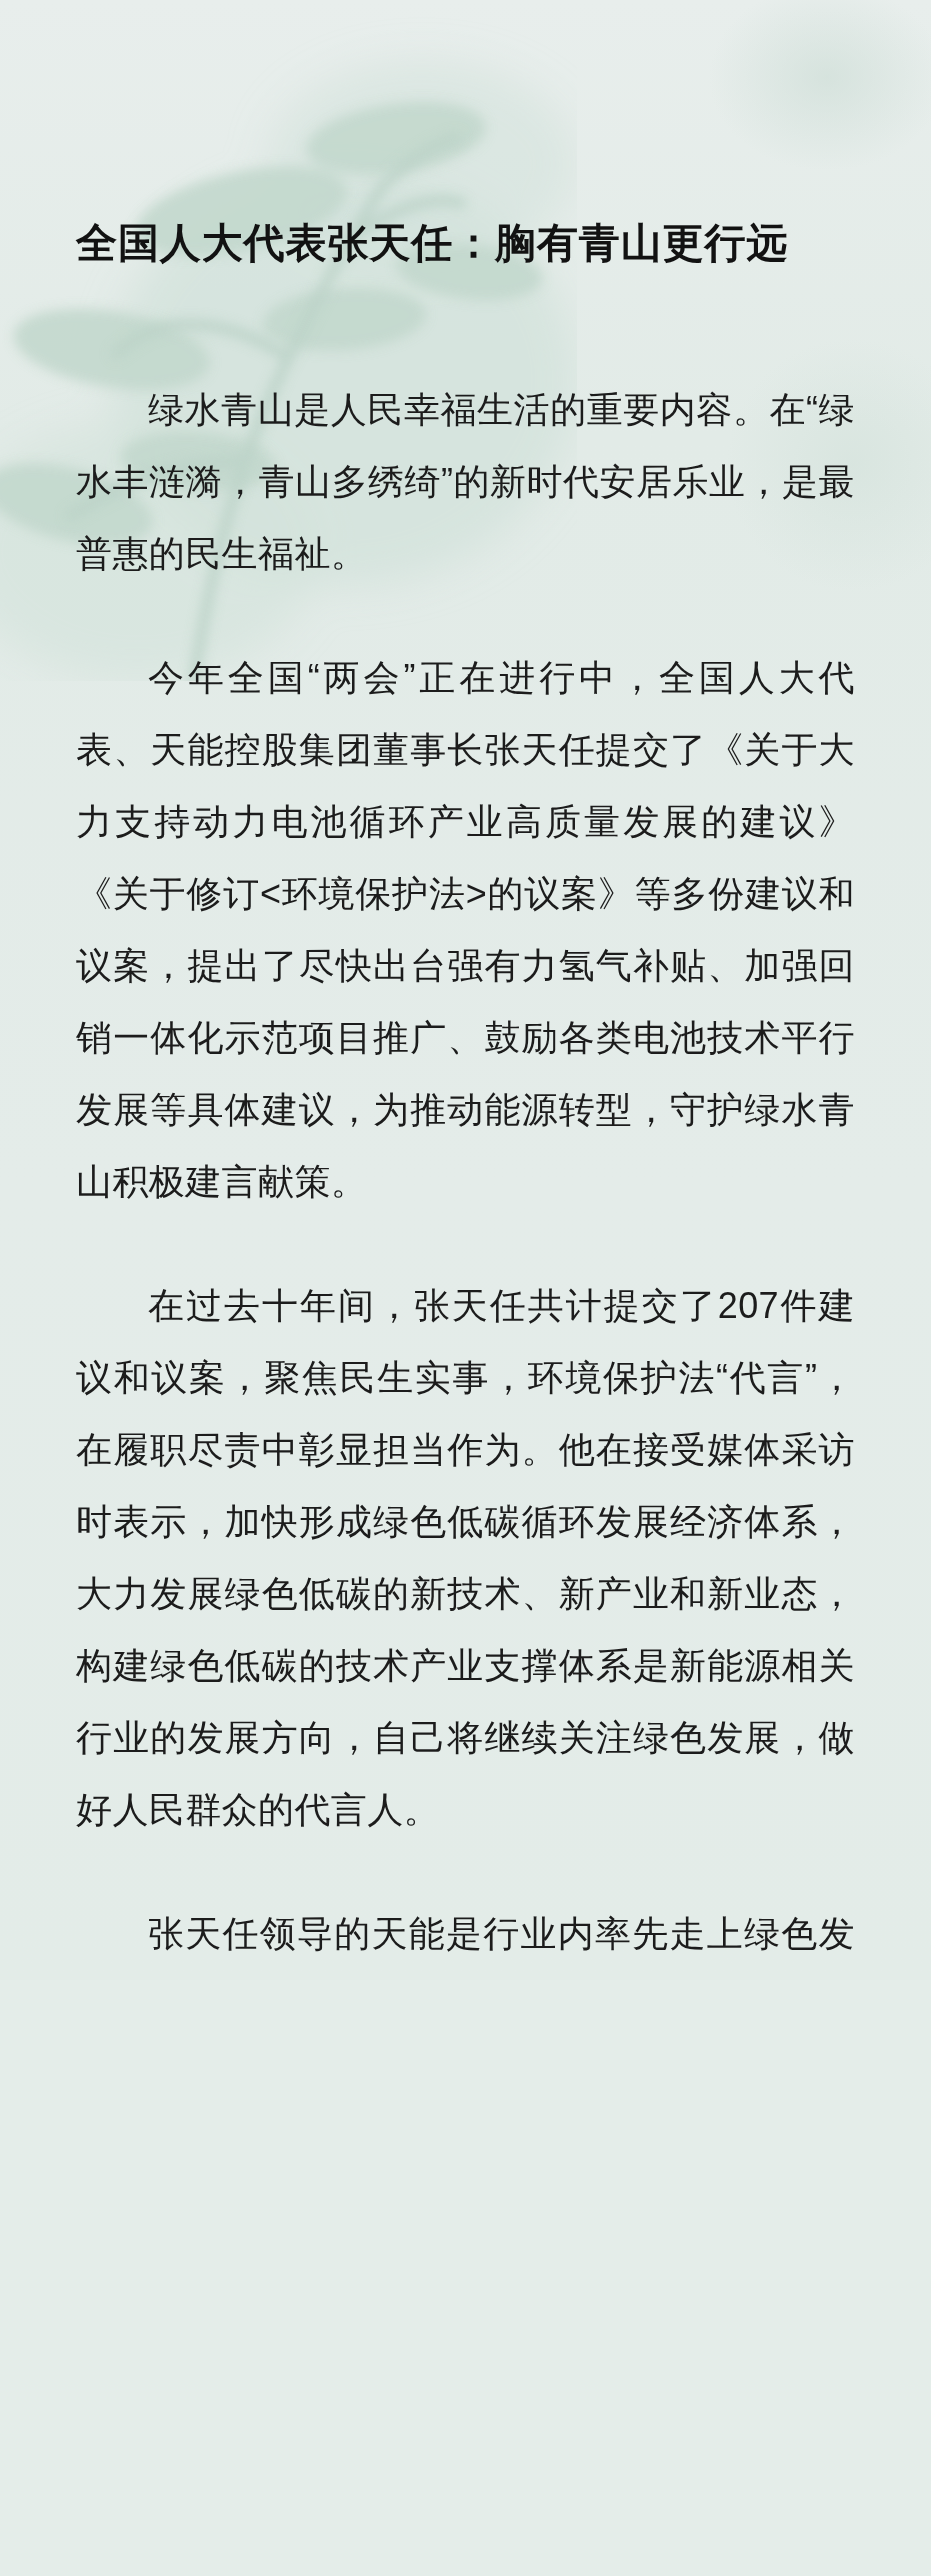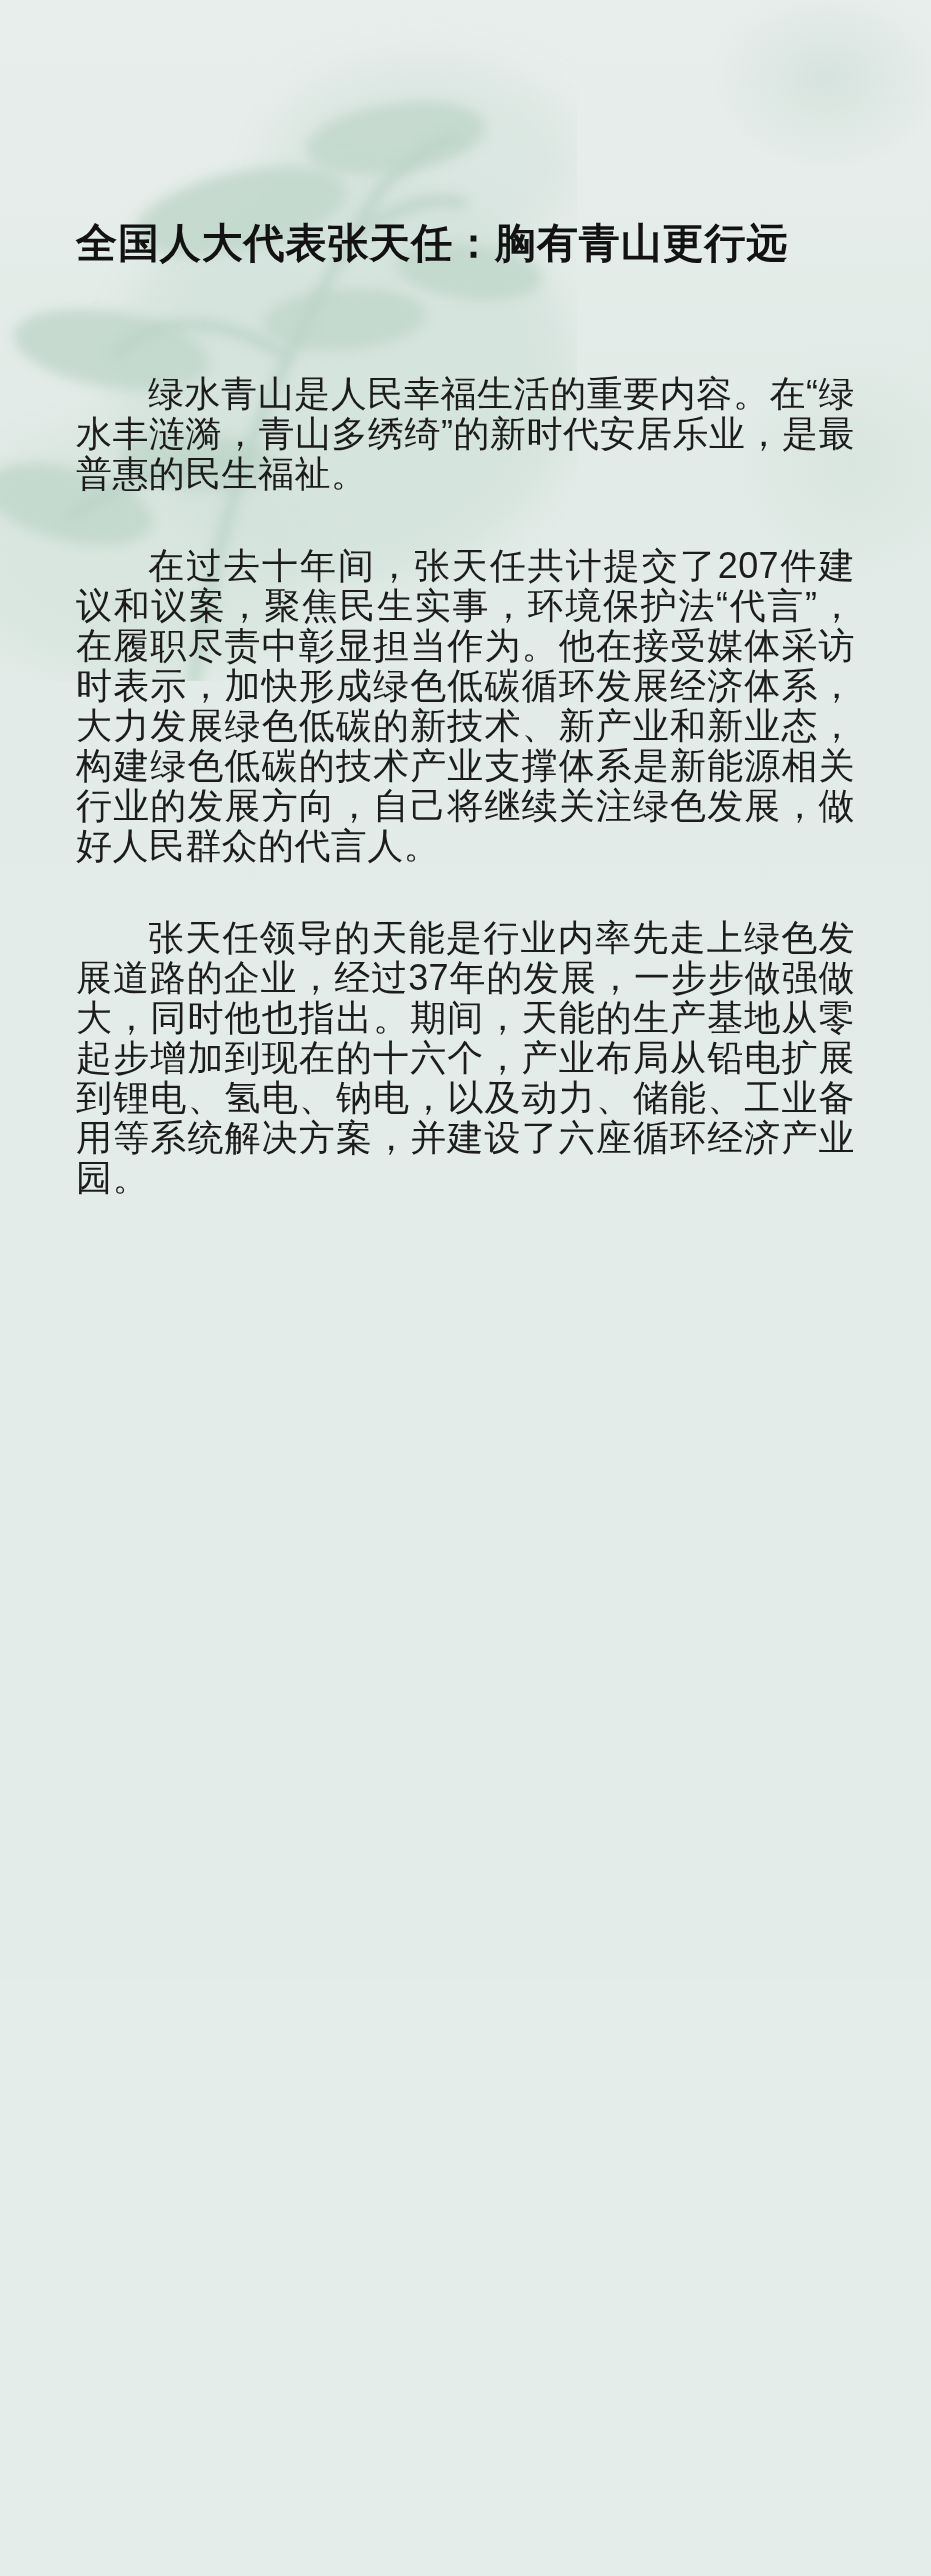--- a/index.html
+++ b/index.html
@@ -51,21 +51,21 @@
     font-weight: bold;
     color: #121212;
     letter-spacing: 0.9px;
   }
   .article-body {
     margin-top: 105px;
   }
   .article-body p {
     margin: 0 0 52px 0;
     font-size: 36px;
-    line-height: 40px;
+    line-height: 72px;
     text-indent: 2em;
     letter-spacing: 0.4px;
     text-align: justify;
     color: #1c1c1c;
   }
 </style>
 </head>
 <body>
 
 <div class="page">
@@ -103,19 +103,20 @@
   </svg>
 
   <div class="decor decor-wash-tr"></div>
   <div class="decor decor-wash-mr"></div>
 
   <div class="content">
     <h1 class="title">全国人大代表张天任：胸有青山更行远</h1>
 
     <div class="article-body">
       <p>绿水青山是人民幸福生活的重要内容。在“绿水丰涟漪，青山多绣绮”的新时代安居乐业，是最普惠的民生福祉。</p>
+      <p>今年全国“两会”正在进行中，全国人大代表、天能控股集团董事长张天任提交了《关于大力支持动力电池循环产业高质量发展的建议》《关于修订&lt;环境保护法&gt;的议案》等多份建议和议案，提出了尽快出台强有力氢气补贴、加强回销一体化示范项目推广、鼓励各类电池技术平行发展等具体建议，为推动能源转型，守护绿水青山积极建言献策。</p>
       <p>在过去十年间，张天任共计提交了207件建议和议案，聚焦民生实事，环境保护法“代言”，在履职尽责中彰显担当作为。他在接受媒体采访时表示，加快形成绿色低碳循环发展经济体系，大力发展绿色低碳的新技术、新产业和新业态，构建绿色低碳的技术产业支撑体系是新能源相关行业的发展方向，自己将继续关注绿色发展，做好人民群众的代言人。</p>
       <p>张天任领导的天能是行业内率先走上绿色发展道路的企业，经过37年的发展，一步步做强做大，同时他也指出。期间，天能的生产基地从零起步增加到现在的十六个，产业布局从铅电扩展到锂电、氢电、钠电，以及动力、储能、工业备用等系统解决方案，并建设了六座循环经济产业园。</p>
     </div>
   </div>
 
 </div>
 
 
 </body></html>

